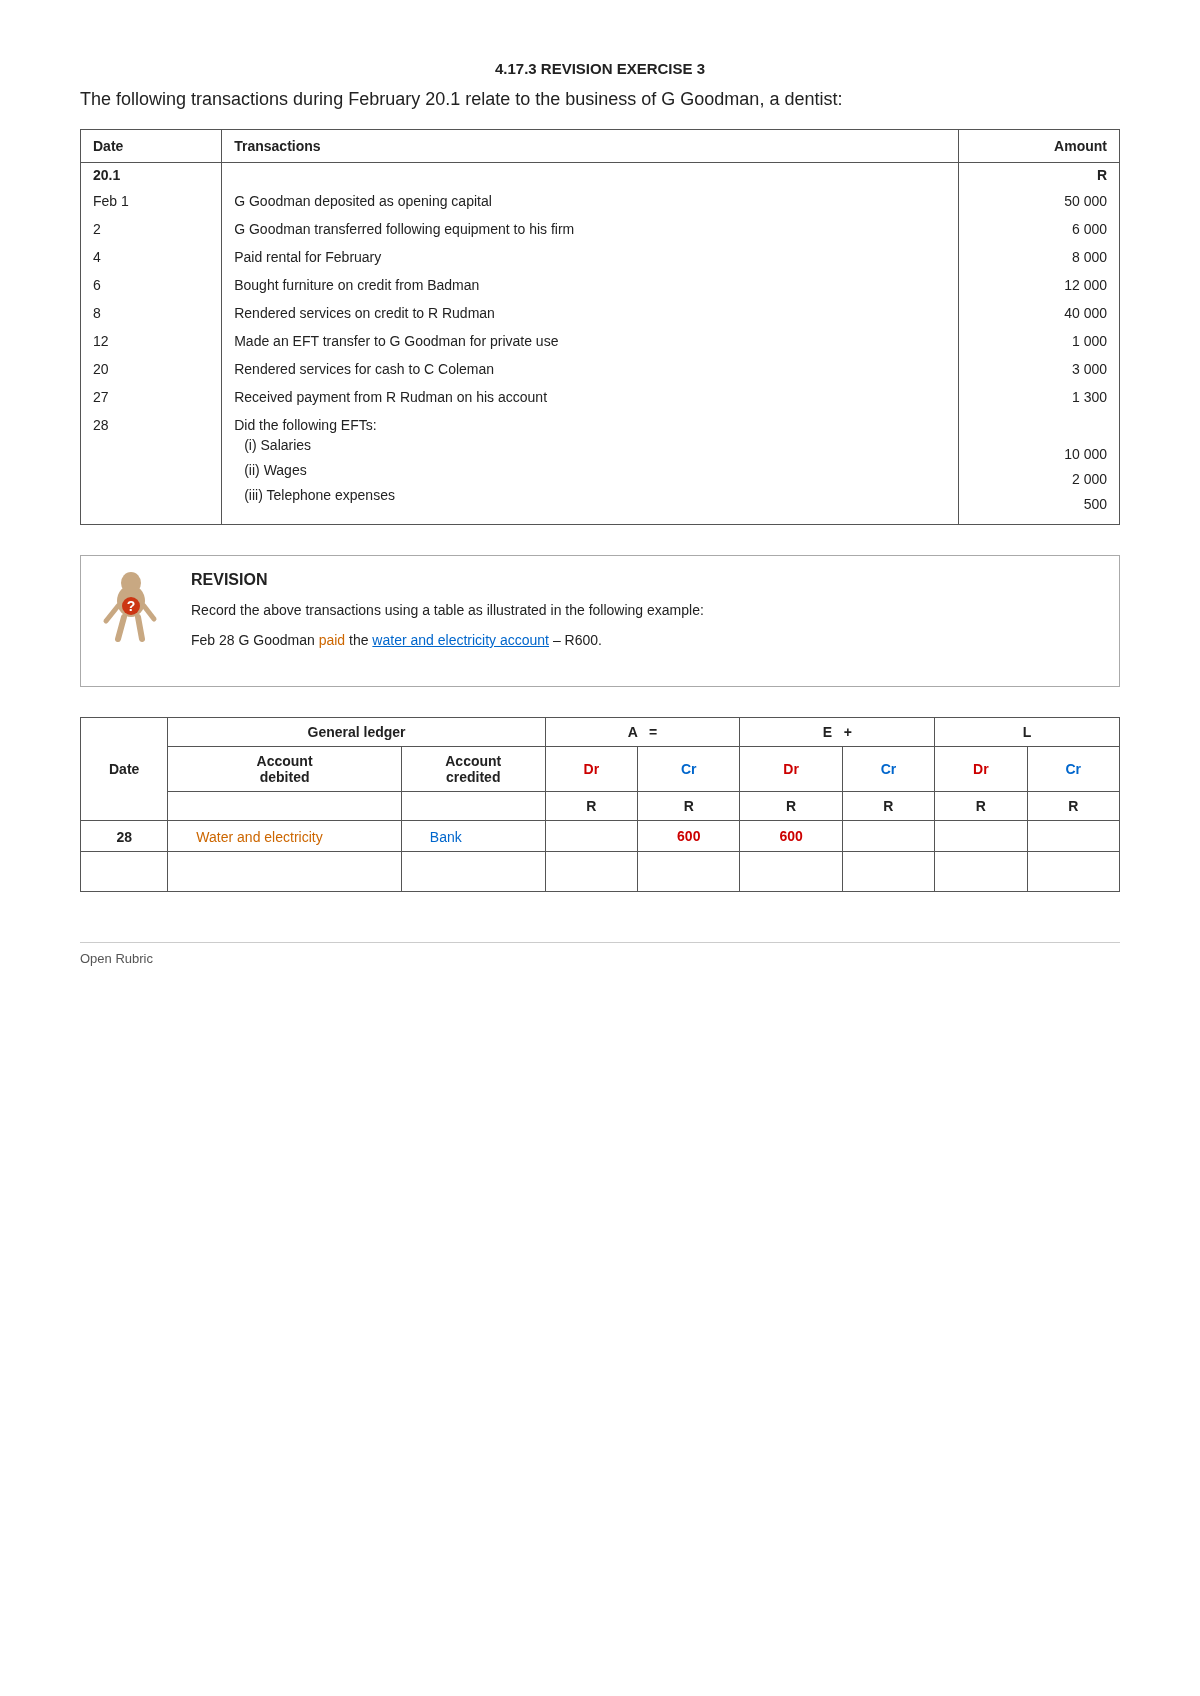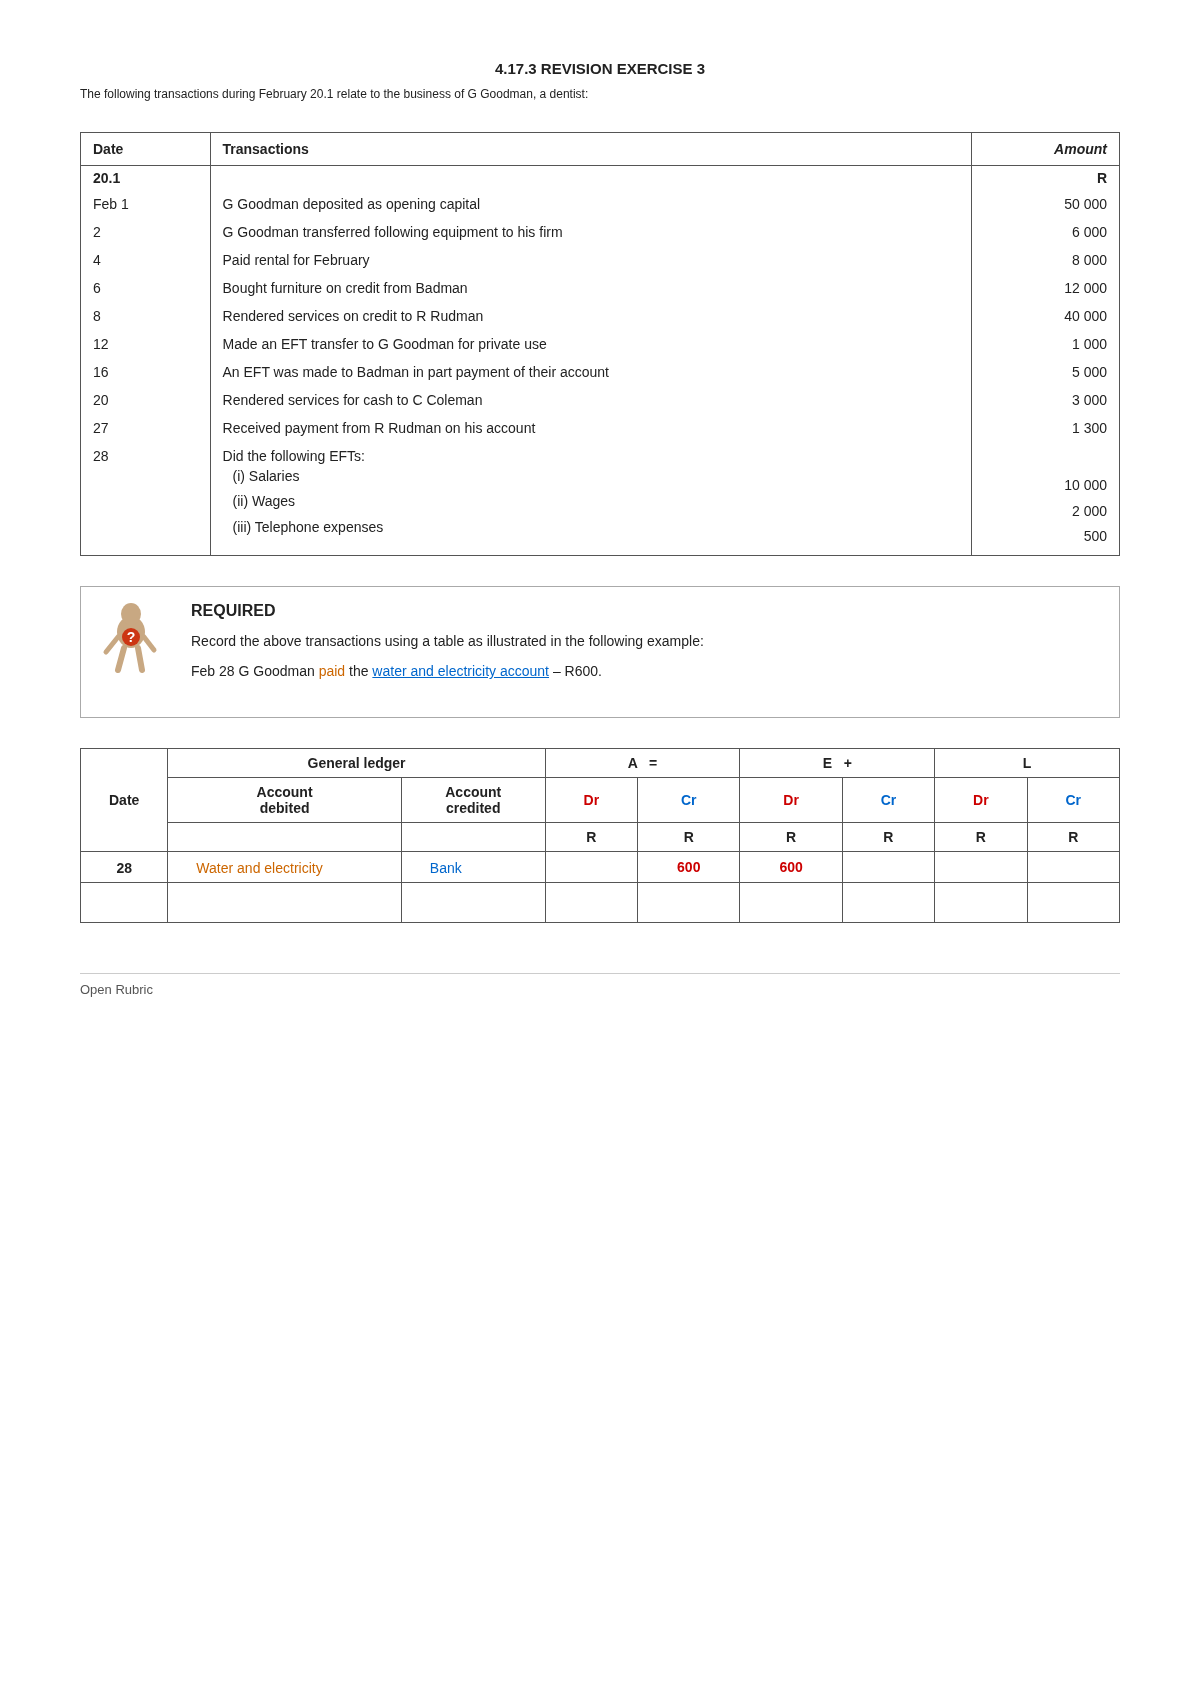--- a/index.html
+++ b/index.html
@@ -16,42 +16,41 @@
       min-height: 1696px;
       padding: 60px 80px;
     }
     .section-title {
       font-weight: bold;
       font-size: 15px;
       margin-bottom: 8px;
       text-align: center;
     }
     .intro-text {
-      font-size: 12px;
-      margin-bottom: 28px;
+      font-size: 18px;
+      margin-bottom: 15px;
       line-height: 1.6;
     }
     
     .transactions-table {
       width: 100%;
       border-collapse: collapse;
       margin-bottom: 30px;
       border: 1.5px solid #555;
     }
     .transactions-table th {
       background: #fff;
       font-weight: bold;
       padding: 8px 12px;
       border: 1.5px solid #555;
       text-align: left;
       font-size: 14px;
     }
     .transactions-table th.amount-col {
       text-align: right;
-      font-style: italic;
     }
     .transactions-table td {
       padding: 6px 12px;
       border-left: 1.5px solid #555;
       border-right: 1.5px solid #555;
       vertical-align: top;
       font-size: 14px;
     }
     .date-cell {
       min-width: 70px;
@@ -198,25 +197,20 @@
     </tr>
     <tr>
       <td class="date-cell">8</td>
       <td>Rendered services on credit to R Rudman</td>
       <td class="amount-cell">40 000</td>
     </tr>
     <tr>
       <td class="date-cell">12</td>
       <td>Made an EFT transfer to G Goodman for private use</td>
       <td class="amount-cell">1 000</td>
-    </tr>
-    <tr>
-      <td class="date-cell">16</td>
-      <td>An EFT was made to Badman in part payment of their account</td>
-      <td class="amount-cell">5 000</td>
     </tr>
     <tr>
       <td class="date-cell">20</td>
       <td>Rendered services for cash to C Coleman</td>
       <td class="amount-cell">3 000</td>
     </tr>
     <tr>
       <td class="date-cell">27</td>
       <td>Received payment from R Rudman on his account</td>
       <td class="amount-cell">1 300</td>
@@ -255,21 +249,21 @@
       <text x="35" y="40" text-anchor="middle" fill="white" font-size="14" font-weight="bold">?</text>
 
       <line x1="28" y1="46" x2="22" y2="68" stroke="#c8a882" stroke-width="6" stroke-linecap="round"></line>
       <line x1="42" y1="46" x2="46" y2="68" stroke="#c8a882" stroke-width="6" stroke-linecap="round"></line>
 
       <line x1="22" y1="35" x2="10" y2="50" stroke="#c8a882" stroke-width="5" stroke-linecap="round"></line>
       <line x1="48" y1="35" x2="58" y2="48" stroke="#c8a882" stroke-width="5" stroke-linecap="round"></line>
     </svg>
   </div>
   <div class="required-content">
-    <div class="required-title">REQUIRED</div>
+    <div class="required-title">REVISION</div>
     <div class="required-text">Record the above transactions using a table as illustrated in the following example:</div>
     <div class="required-text">
       <span>Feb 28 G Goodman </span><span class="highlight-orange">paid</span><span> the </span><span class="highlight-blue">water and electricity account</span><span> – R600.</span>
     </div>
   </div>
 </div>
 
 <table class="ledger-table">
   <thead>
     <tr>

